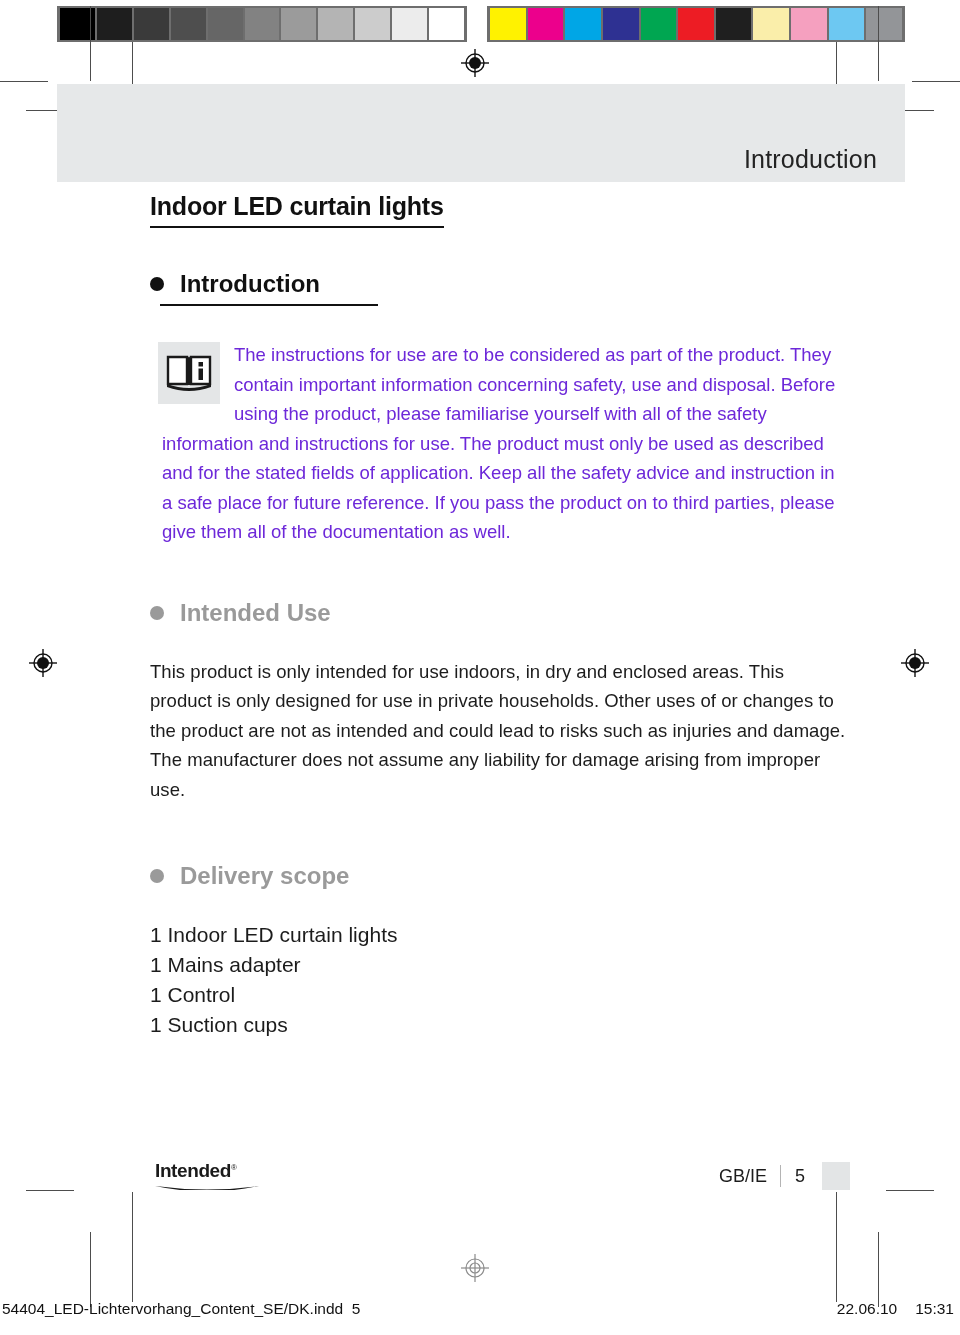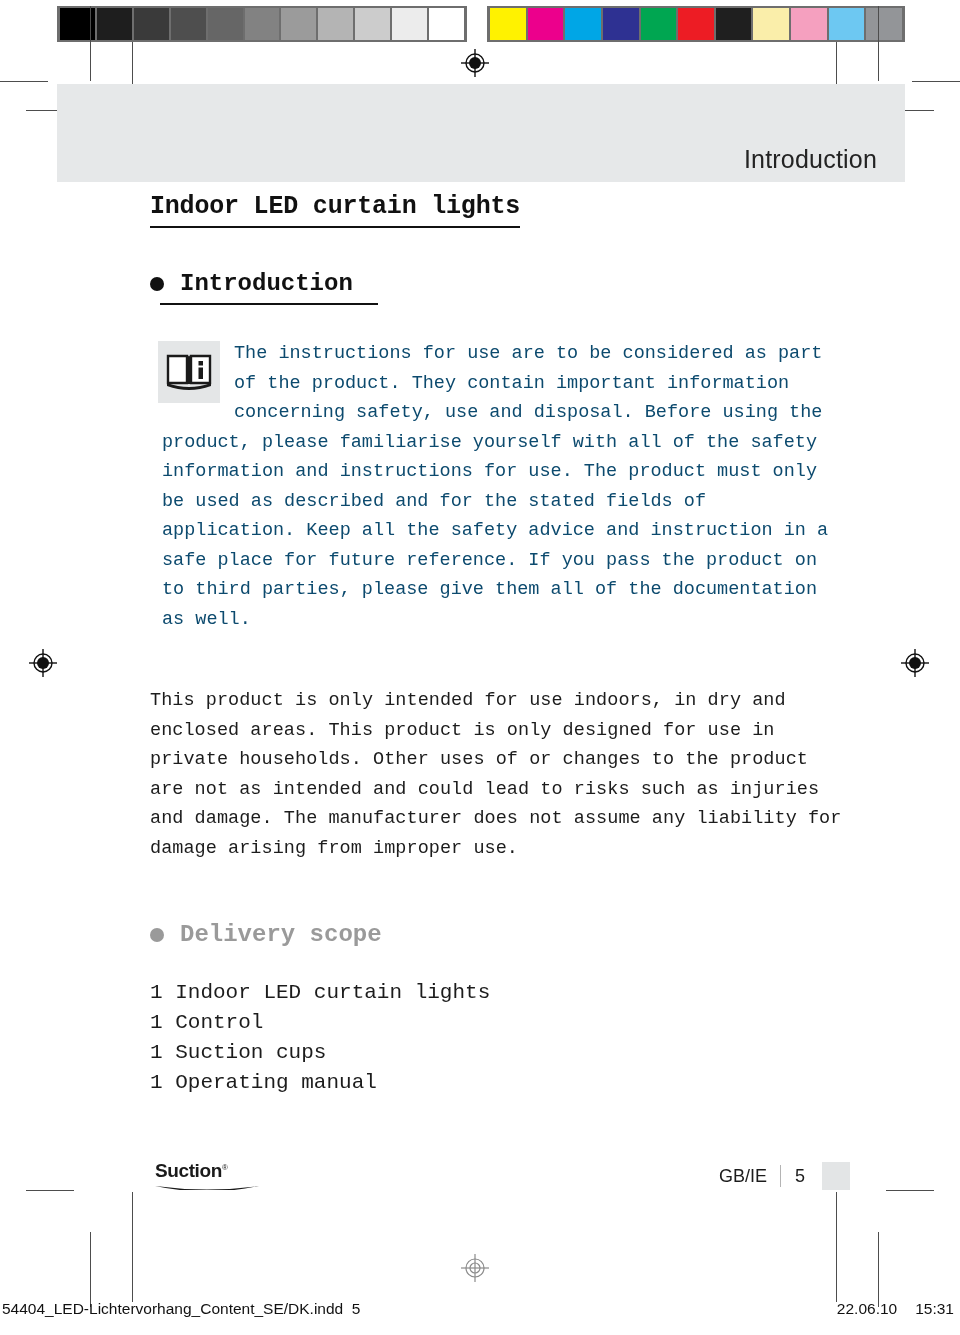--- a/index.html
+++ b/index.html
@@ -72,21 +72,20 @@
     letter-spacing: 0.2px;
     font-family: "Liberation Sans", sans-serif;
   }
 
   
   #content {
     position: absolute;
     left: 150px;
     top: 192px;
     width: 700px;
-    font-family: Liberation Mono, monospace;
   }
 
   #doc-title {
     font-size: 25px;
     font-weight: bold;
     color: #111111;
     letter-spacing: -0.2px;
     display: inline-block;
     border-bottom: 2px solid #111111;
     padding-bottom: 5px;
@@ -144,21 +143,21 @@
     height: 62px;
     background: #e4e6e7;
     margin: 2px 14px 2px 8px;
     display: flex;
     align-items: center;
     justify-content: center;
   }
   #intro-text {
     font-size: 18.5px;
     line-height: 29.5px;
-    color: #0c4a6e;
+    color: #6d28d9;
     margin: 12px;
     text-indent: 0;
   }
 
   .section-body { margin-top: 30px; }
 
   #intended-use-section { margin-top: 52px; }
   #delivery-section { margin-top: 58px; }
 
   .delivery-list {
@@ -360,41 +359,45 @@
 
           <path d="M2 31 Q24 39 46 31 L46 34 Q24 42 2 34 Z" fill="#1a1a1a"></path>
         </svg>
       </div>
       <p id="intro-text">The instructions for use are to be considered as part of the product. They contain important information concerning safety, use and disposal. Before using the product, please familiarise yourself with all of the safety information and instructions for use. The product must only be used as described and for the stated fields of application. Keep all the safety advice and instruction in a safe place for future reference. If you pass the product on to third parties, please give them all of the documentation as well.</p>
     </div>
   </div>
 
   
   <div id="intended-use-section">
+    <div class="section-heading heading-gray">
+      <span class="bullet"></span>
+      <span class="heading-text">Intended Use</span>
+    </div>
     <p class="body-text section-body">This product is only intended for use indoors, in dry and enclosed areas. This product is only designed for use in private households. Other uses of or changes to the product are not as intended and could lead to risks such as injuries and damage. The manufacturer does not assume any liability for damage arising from improper use.</p>
   </div>
 
   
   <div id="delivery-section">
     <div class="section-heading heading-gray">
       <span class="bullet"></span>
       <span class="heading-text">Delivery scope</span>
     </div>
     <ul class="delivery-list">
       <li>1 Indoor LED curtain lights</li>
+      <li>1 Mains adapter</li>
       <li>1 Control</li>
       <li>1 Suction cups</li>
-      <li>1 Operating manual</li>
     </ul>
   </div>
 </div>
 
 <div id="page-footer">
   <div id="brand-logo">
-    <div id="brand-name"><span>Suction</span><span id="brand-reg">®</span></div>
+    <div id="brand-name"><span>Intended</span><span id="brand-reg">®</span></div>
     <div id="brand-swoosh">
       <svg width="104" height="9" viewBox="0 0 104 9">
         <path d="M0 0 Q52 11 104 0 Q52 7 0 0 Z" fill="#1a1a1a"></path>
       </svg>
     </div>
   </div>
   <div id="footer-right">
     <span id="footer-lang">GB/IE</span>
     <span id="footer-divider"></span>
     <span id="footer-pagenum">5</span>

